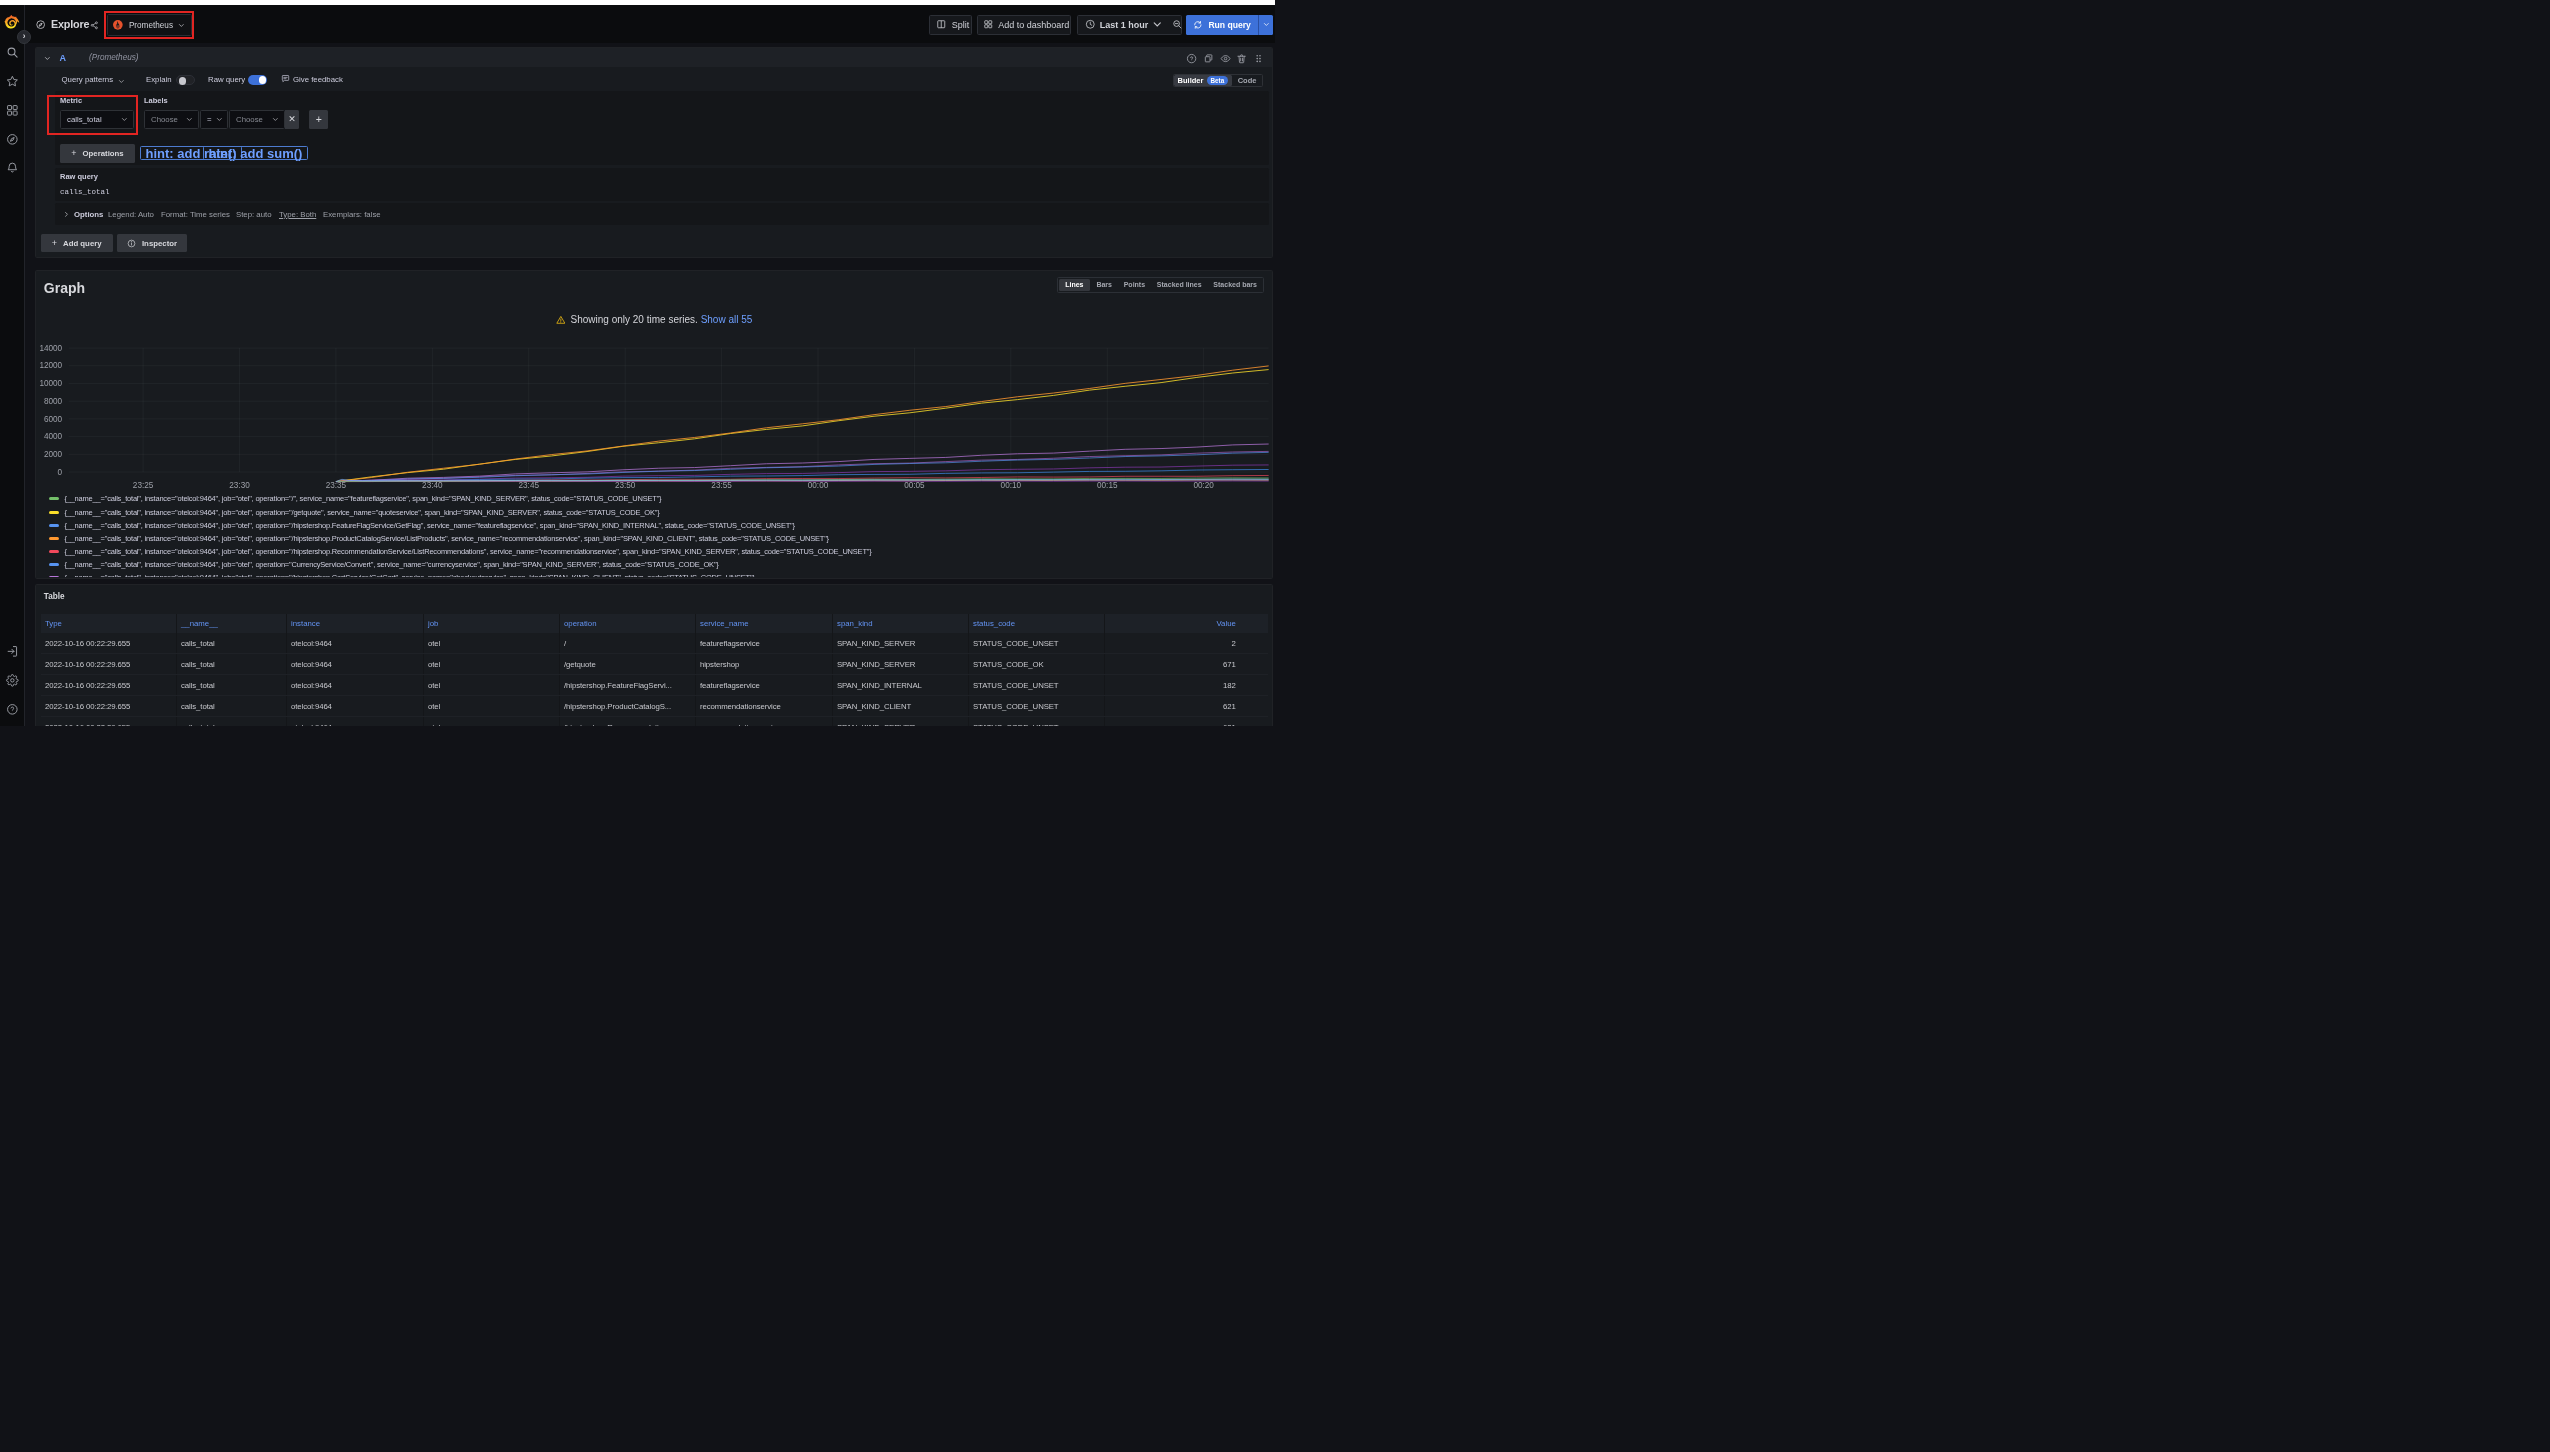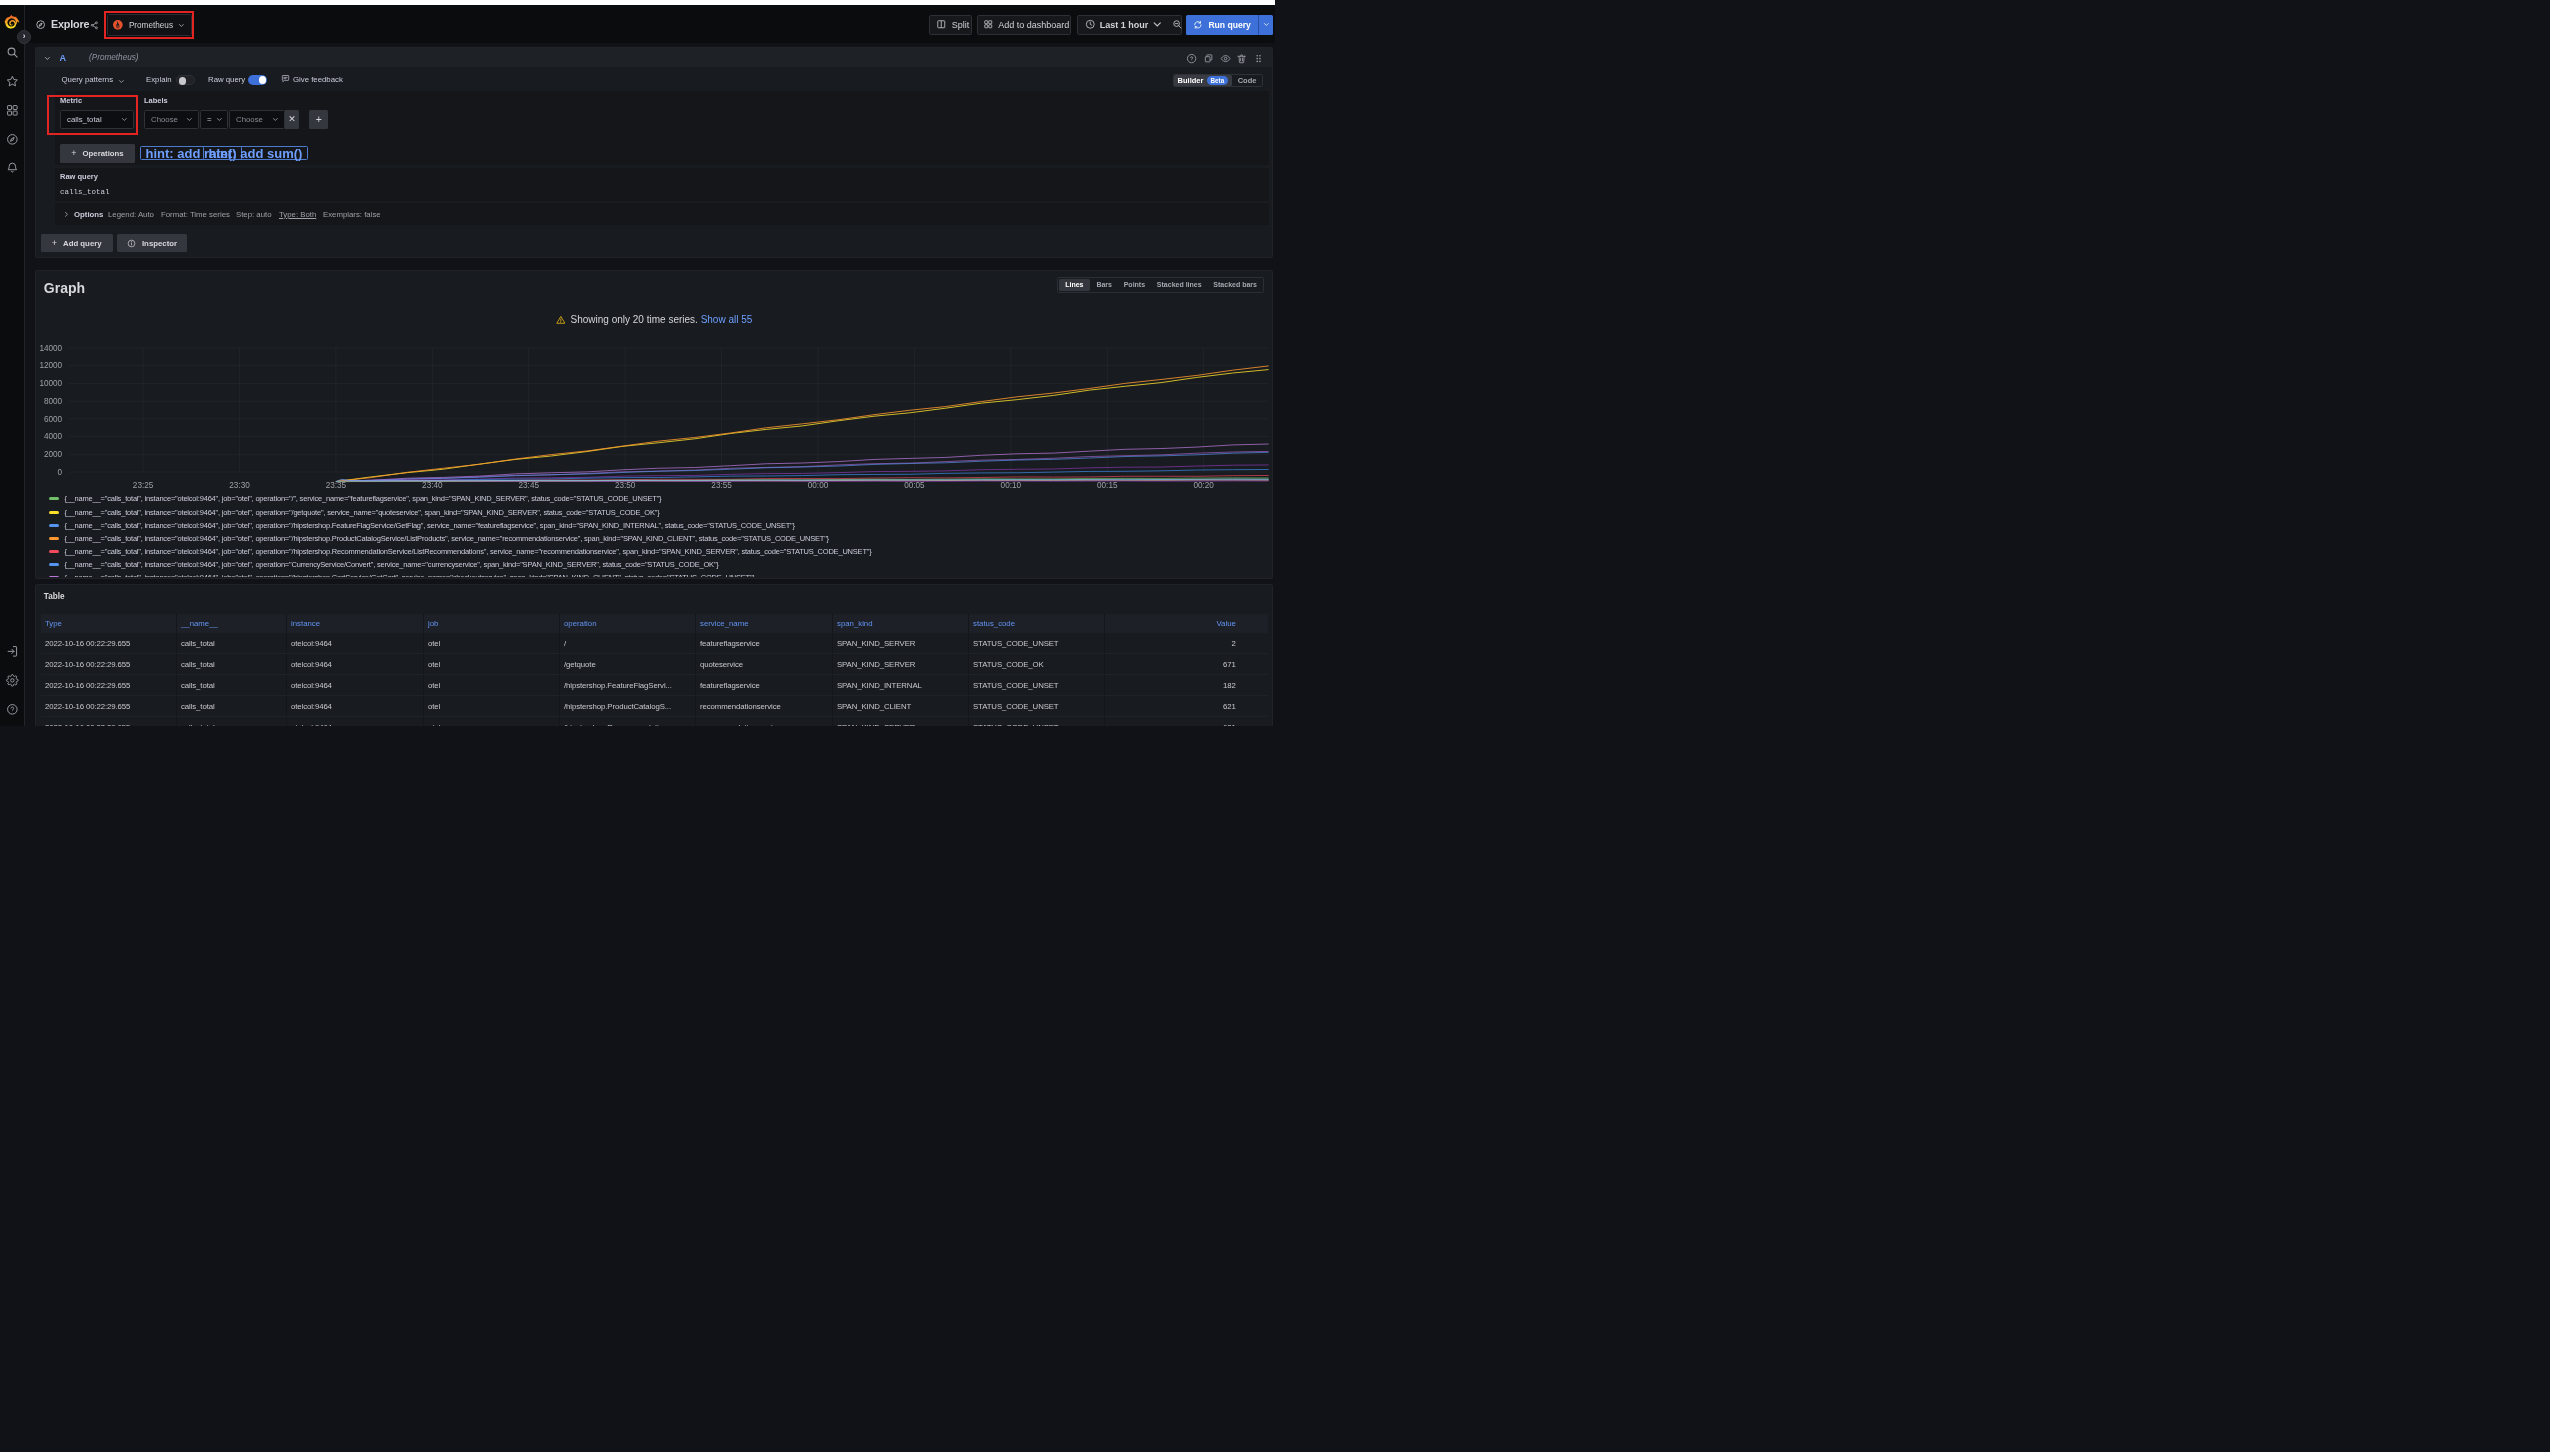--- a/index.html
+++ b/index.html
@@ -429,21 +429,21 @@
         <div class="tc c6">SPAN_KIND_SERVER</div>
         <div class="tc c7">STATUS_CODE_UNSET</div>
         <div class="tc c8">2</div>
       </div>
       <div class="trow" style="top: 69px;">
         <div class="tc c0">2022-10-16 00:22:29.655</div>
         <div class="tc c1">calls_total</div>
         <div class="tc c2">otelcol:9464</div>
         <div class="tc c3">otel</div>
         <div class="tc c4">/getquote</div>
-        <div class="tc c5">quoteservice</div>
+        <div class="tc c5">hipstershop</div>
         <div class="tc c6">SPAN_KIND_SERVER</div>
         <div class="tc c7">STATUS_CODE_OK</div>
         <div class="tc c8">671</div>
       </div>
       <div class="trow" style="top: 90px;">
         <div class="tc c0">2022-10-16 00:22:29.655</div>
         <div class="tc c1">calls_total</div>
         <div class="tc c2">otelcol:9464</div>
         <div class="tc c3">otel</div>
         <div class="tc c4">/hipstershop.FeatureFlagServi...</div>

